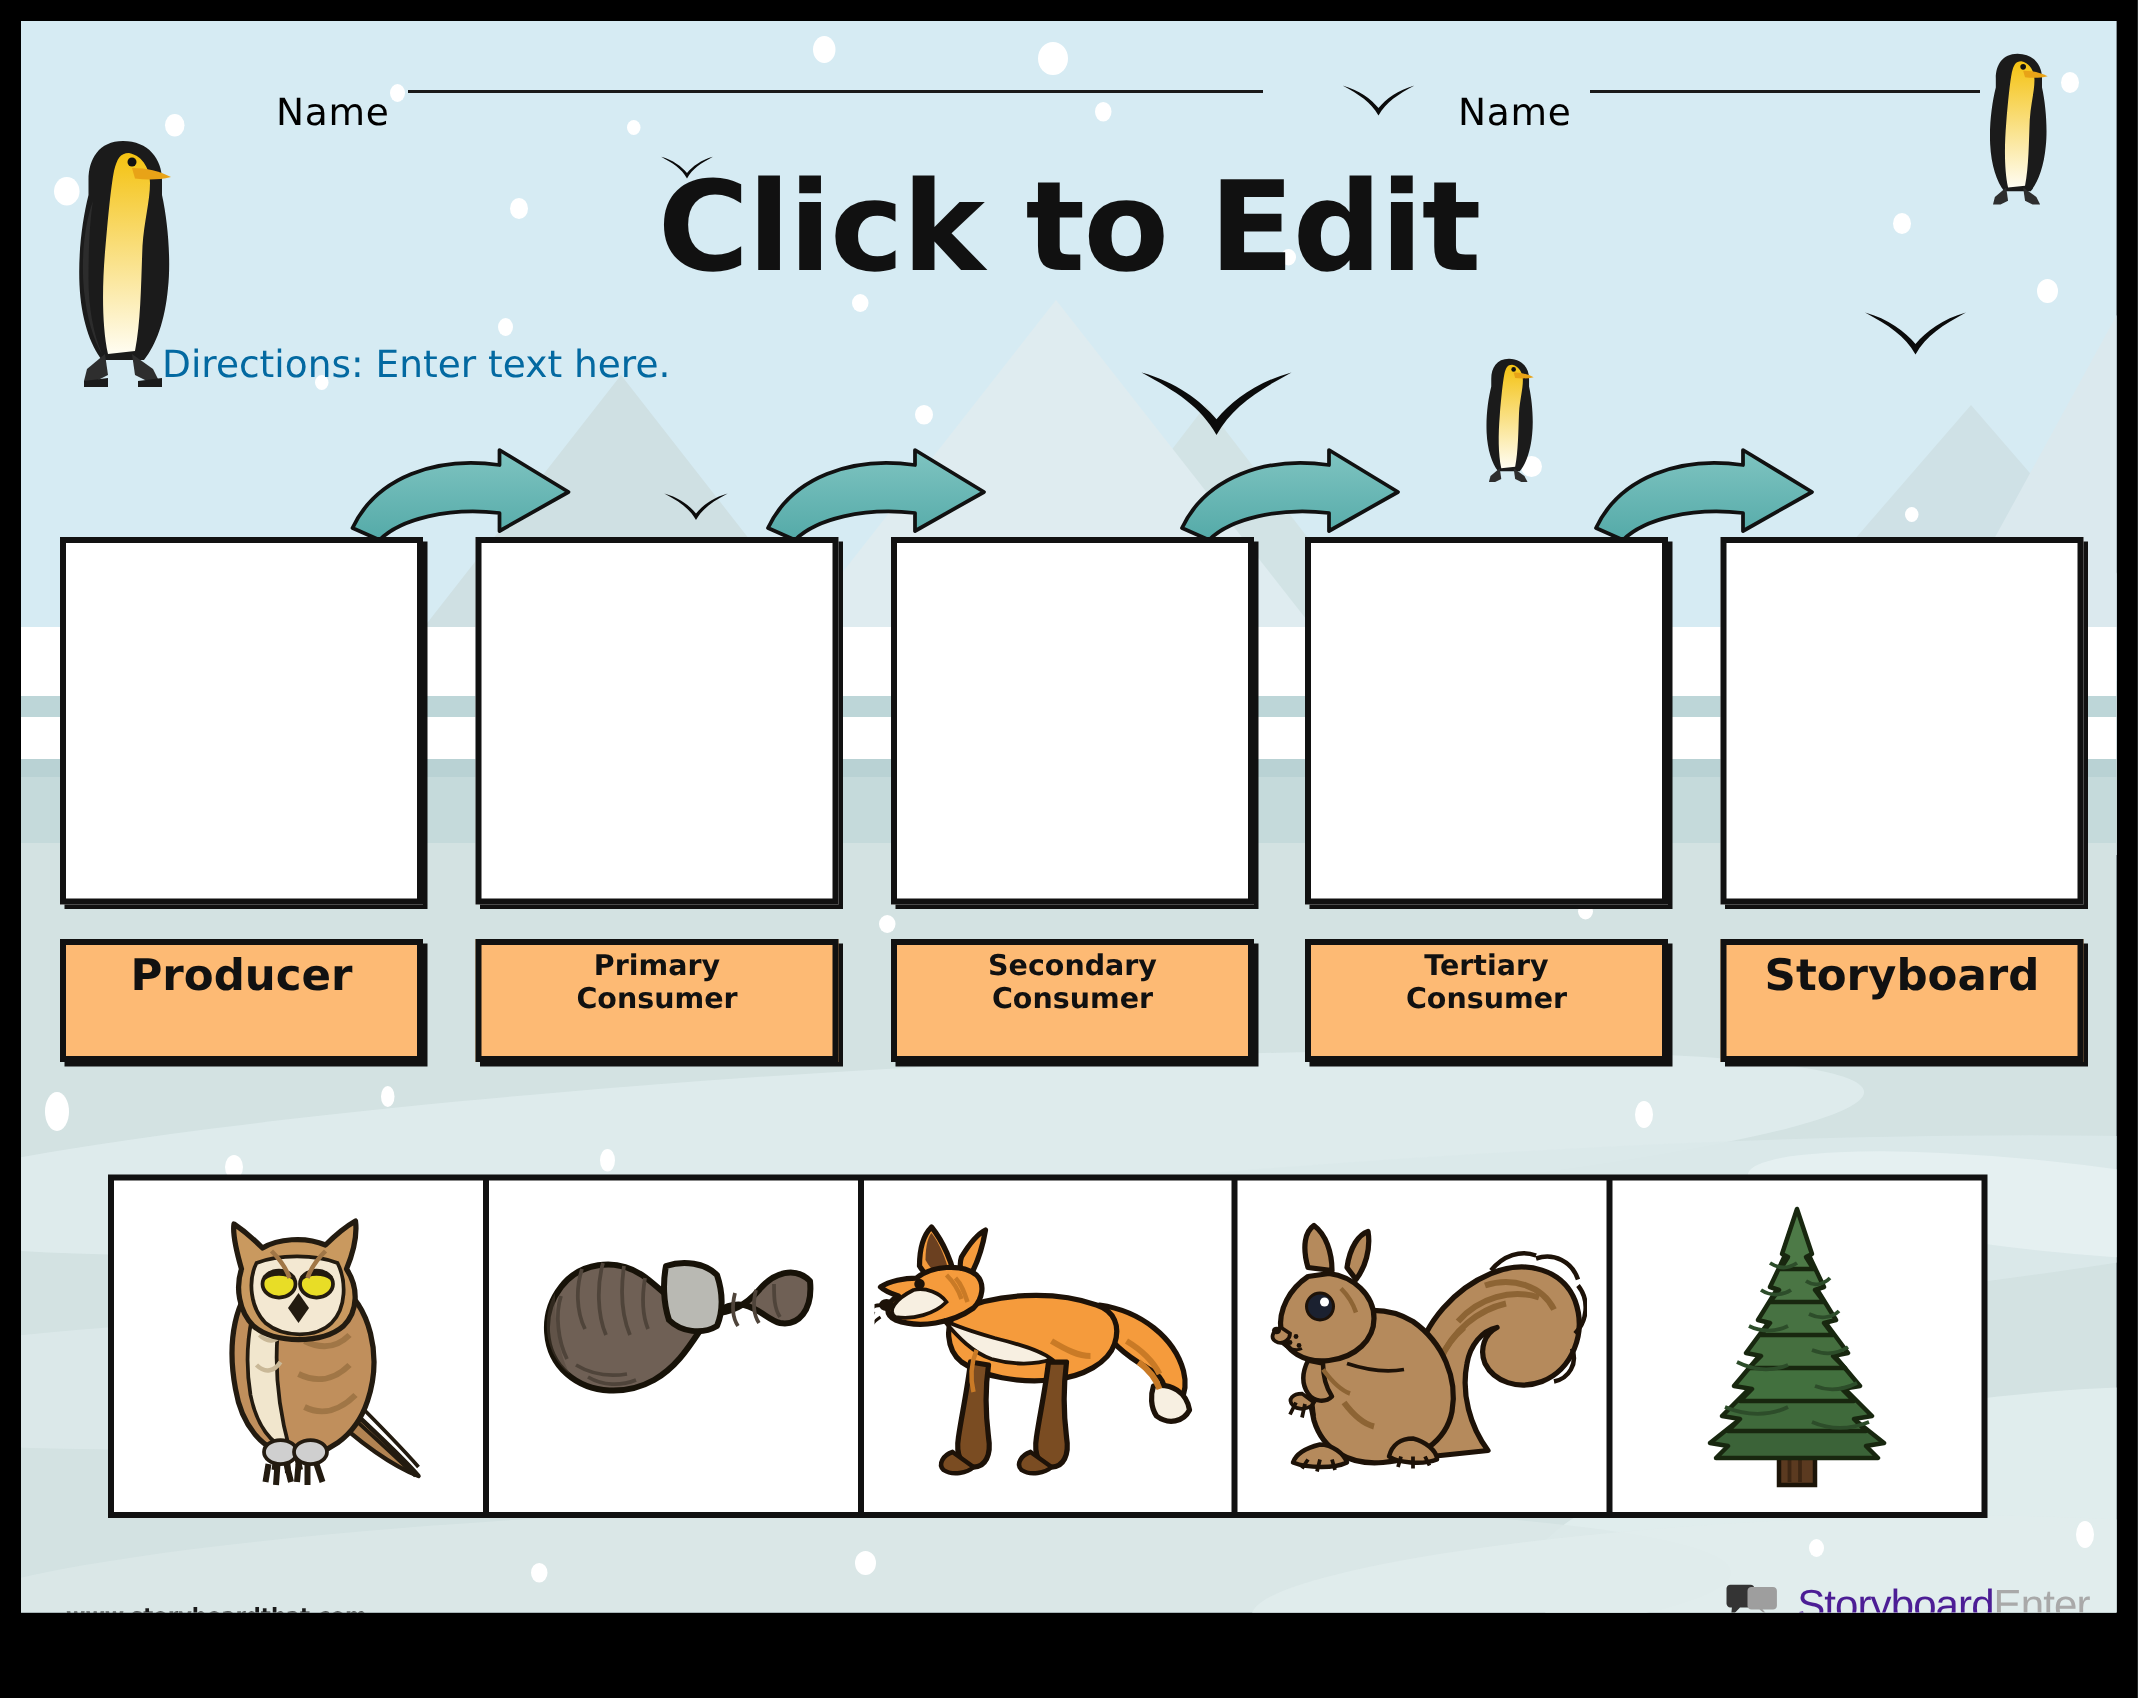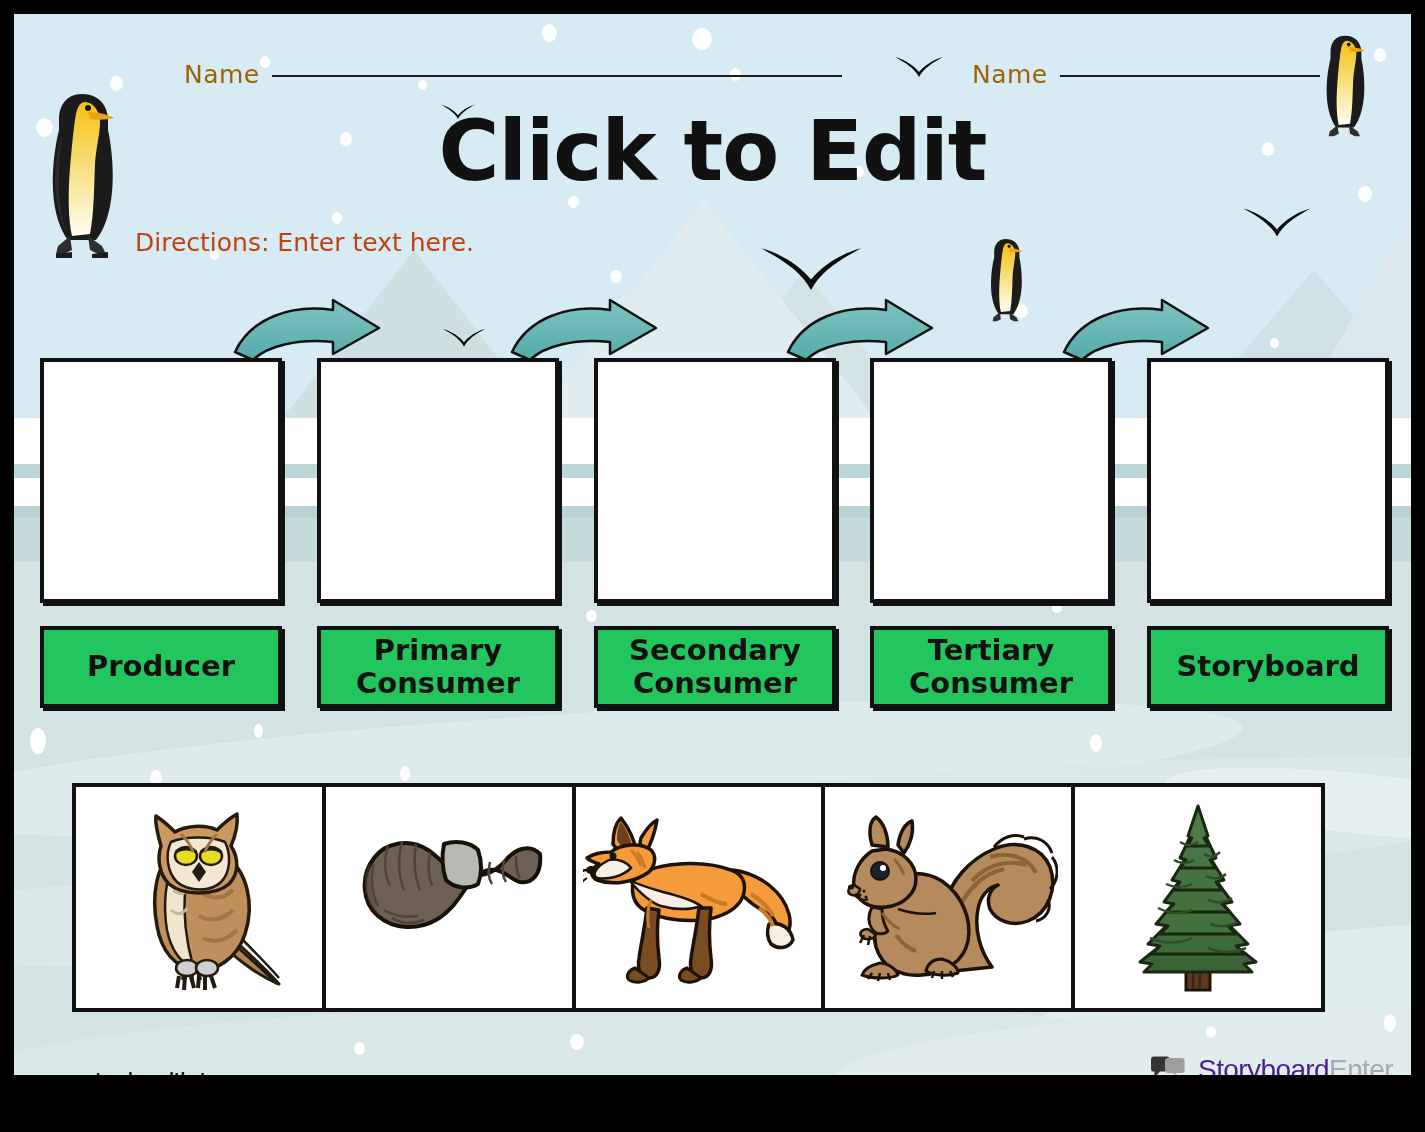--- a/index.html
+++ b/index.html
@@ -102,24 +102,24 @@
     background: #ffffff;
     border-radius: 50%;
   }
 
   
   .field-row {
     position: absolute; left: 0; top: 46px; width: 100%; height: 40px;
   }
   .field {
     position: absolute;
-    display: flex; align-items: center;
+    display: flex; align-items: flex-start;
     font-family: "DejaVu Sans", sans-serif;
     font-size: 25px;
-    color: #a16207;
+    color: #000000;
     letter-spacing: .5px;
   }
   .field .lbl { padding-bottom: 2px; }
   .field .rule {
     border-bottom: 2.2px solid #1a1a1a;
     margin-left: 12px;
   }
   #name-field { left: 170px; }
   #name-field .rule { width: 570px; }
   #date-field { left: 958px; }
@@ -133,57 +133,57 @@
     font-family: "DejaVu Sans", sans-serif;
     font-weight: bold;
     font-size: 83px;
     color: #111;
     letter-spacing: -1px;
     line-height: 1.05;
   }
   
   #directions {
     position: absolute;
-    left: 121px; top: 214px;
+    left: 94px; top: 214px;
     font-family: "DejaVu Sans", sans-serif;
     font-size: 25px;
-    color: #c2410c;
+    color: #0369a1;
   }
 
   
   .arrow { position: absolute; top: 284px; }
 
   
   .bird { position: absolute; }
 
   
   .penguin { position: absolute; }
 
   
   .draw-box {
     position: absolute;
     background: #fff;
     border: 4px solid #111;
     box-shadow: 3px 3px 0 #111;
   }
   .label-box {
     position: absolute;
-    background: #22c55e;
+    background: #fdba74;
     border: 4px solid #111;
     box-shadow: 3px 3px 0 #111;
-    display: flex; align-items: center; justify-content: center;
+    display: flex; align-items: flex-start; justify-content: center;
     text-align: center;
     font-family: "DejaVu Sans", sans-serif;
     font-weight: bold;
     font-size: 29px;
     color: #111;
     line-height: 1.15;
     padding: 4px 6px;
   }
-  .label-box.two-line { font-size: 29px; }
+  .label-box.two-line { font-size: 19px; }
 
   
   #bank {
     position: absolute;
     left: 58px; top: 769px;
     width: 1253px; height: 229px;
     background: #111;
     display: flex;
     padding: 4px;
     gap: 4px;

